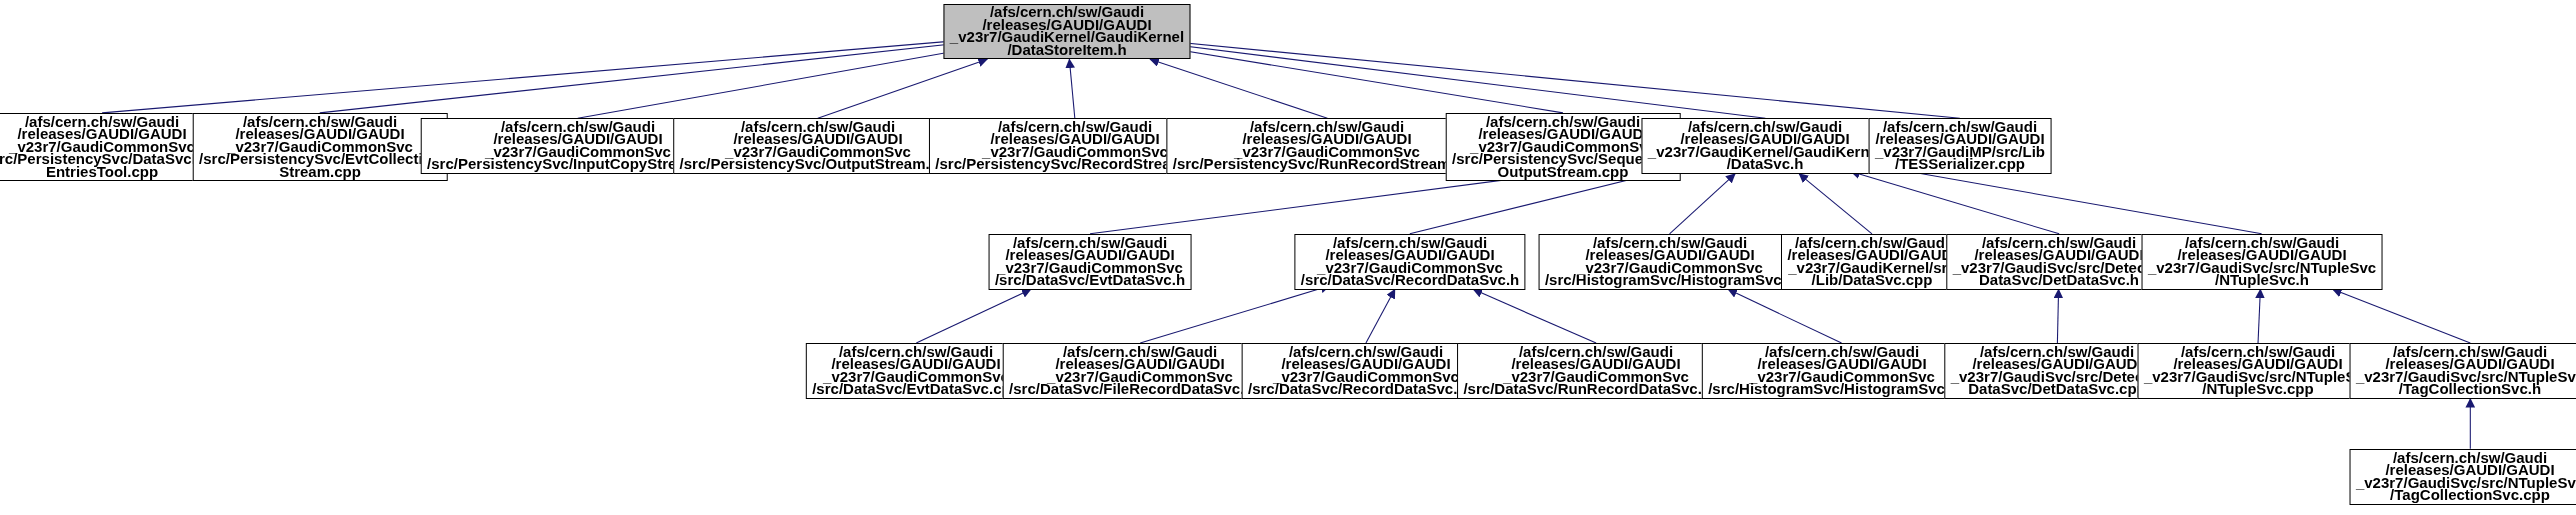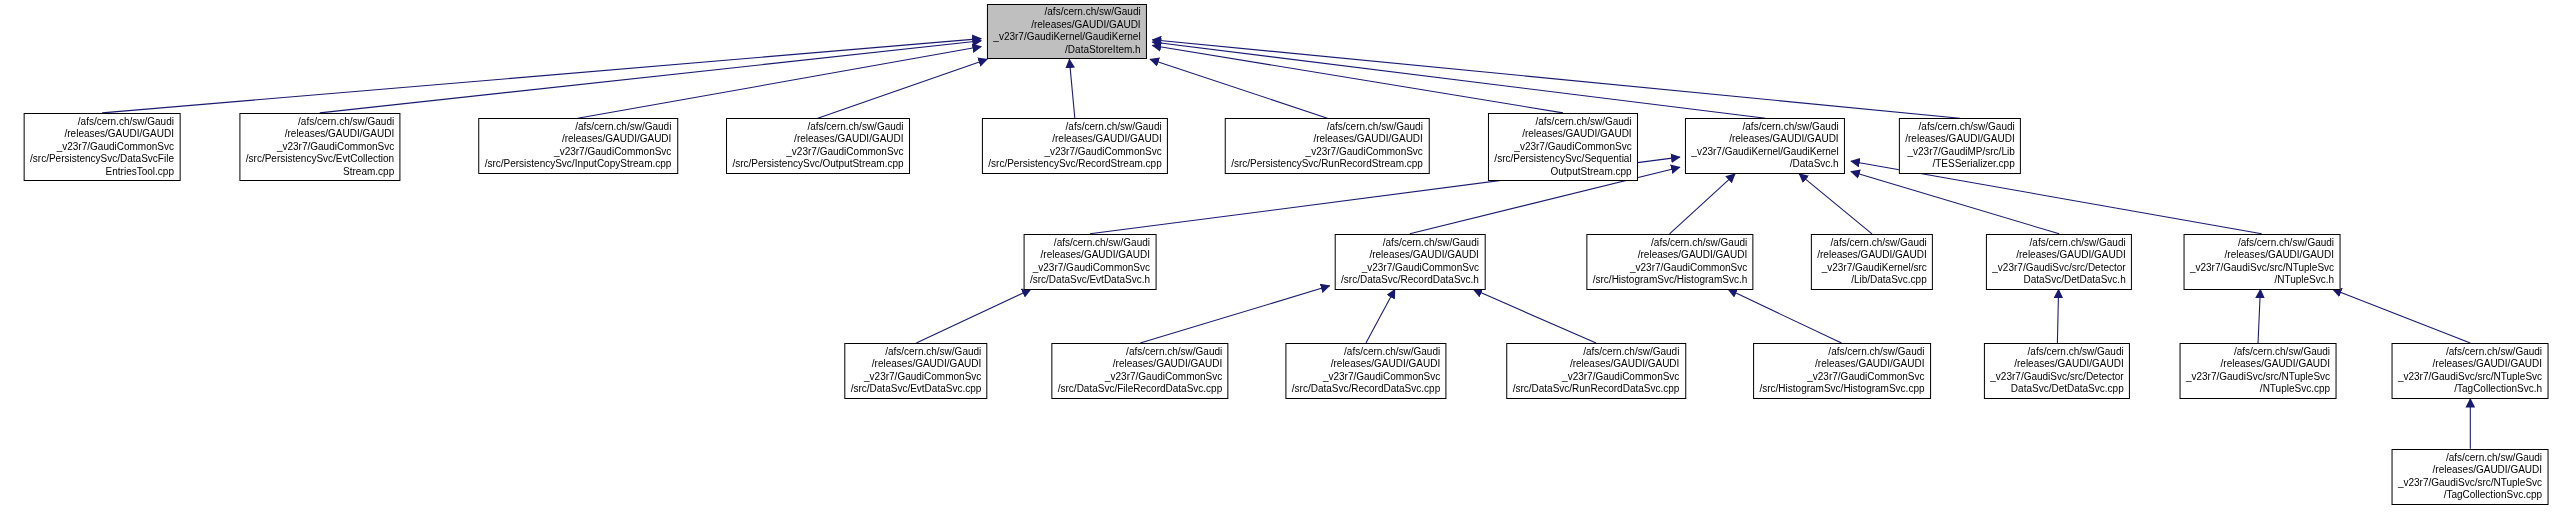--- a/index.html
+++ b/index.html
@@ -15,26 +15,27 @@
     left: 0; top: 0;
     width: 2576px; height: 516px;
   }
   .node {
     position: absolute;
     transform: translateX(-50%);
     box-sizing: border-box;
     border: 0.9px solid #000000;
     background: #ffffff;
     color: #000000;
-    font-size: 10px;
+    font-size: 15px;
     line-height: 12.5px;
     padding: 1.8px 5.4px;
-    text-align: right;
+    text-align: center;
     white-space: pre-line;
     cursor: pointer;
+    font-weight: bold;
   }
   .node.main {
     background: #bfbfbf;
     cursor: default;
   }
 </style>
 </head>
 <body>
 
 <div id="graph">

